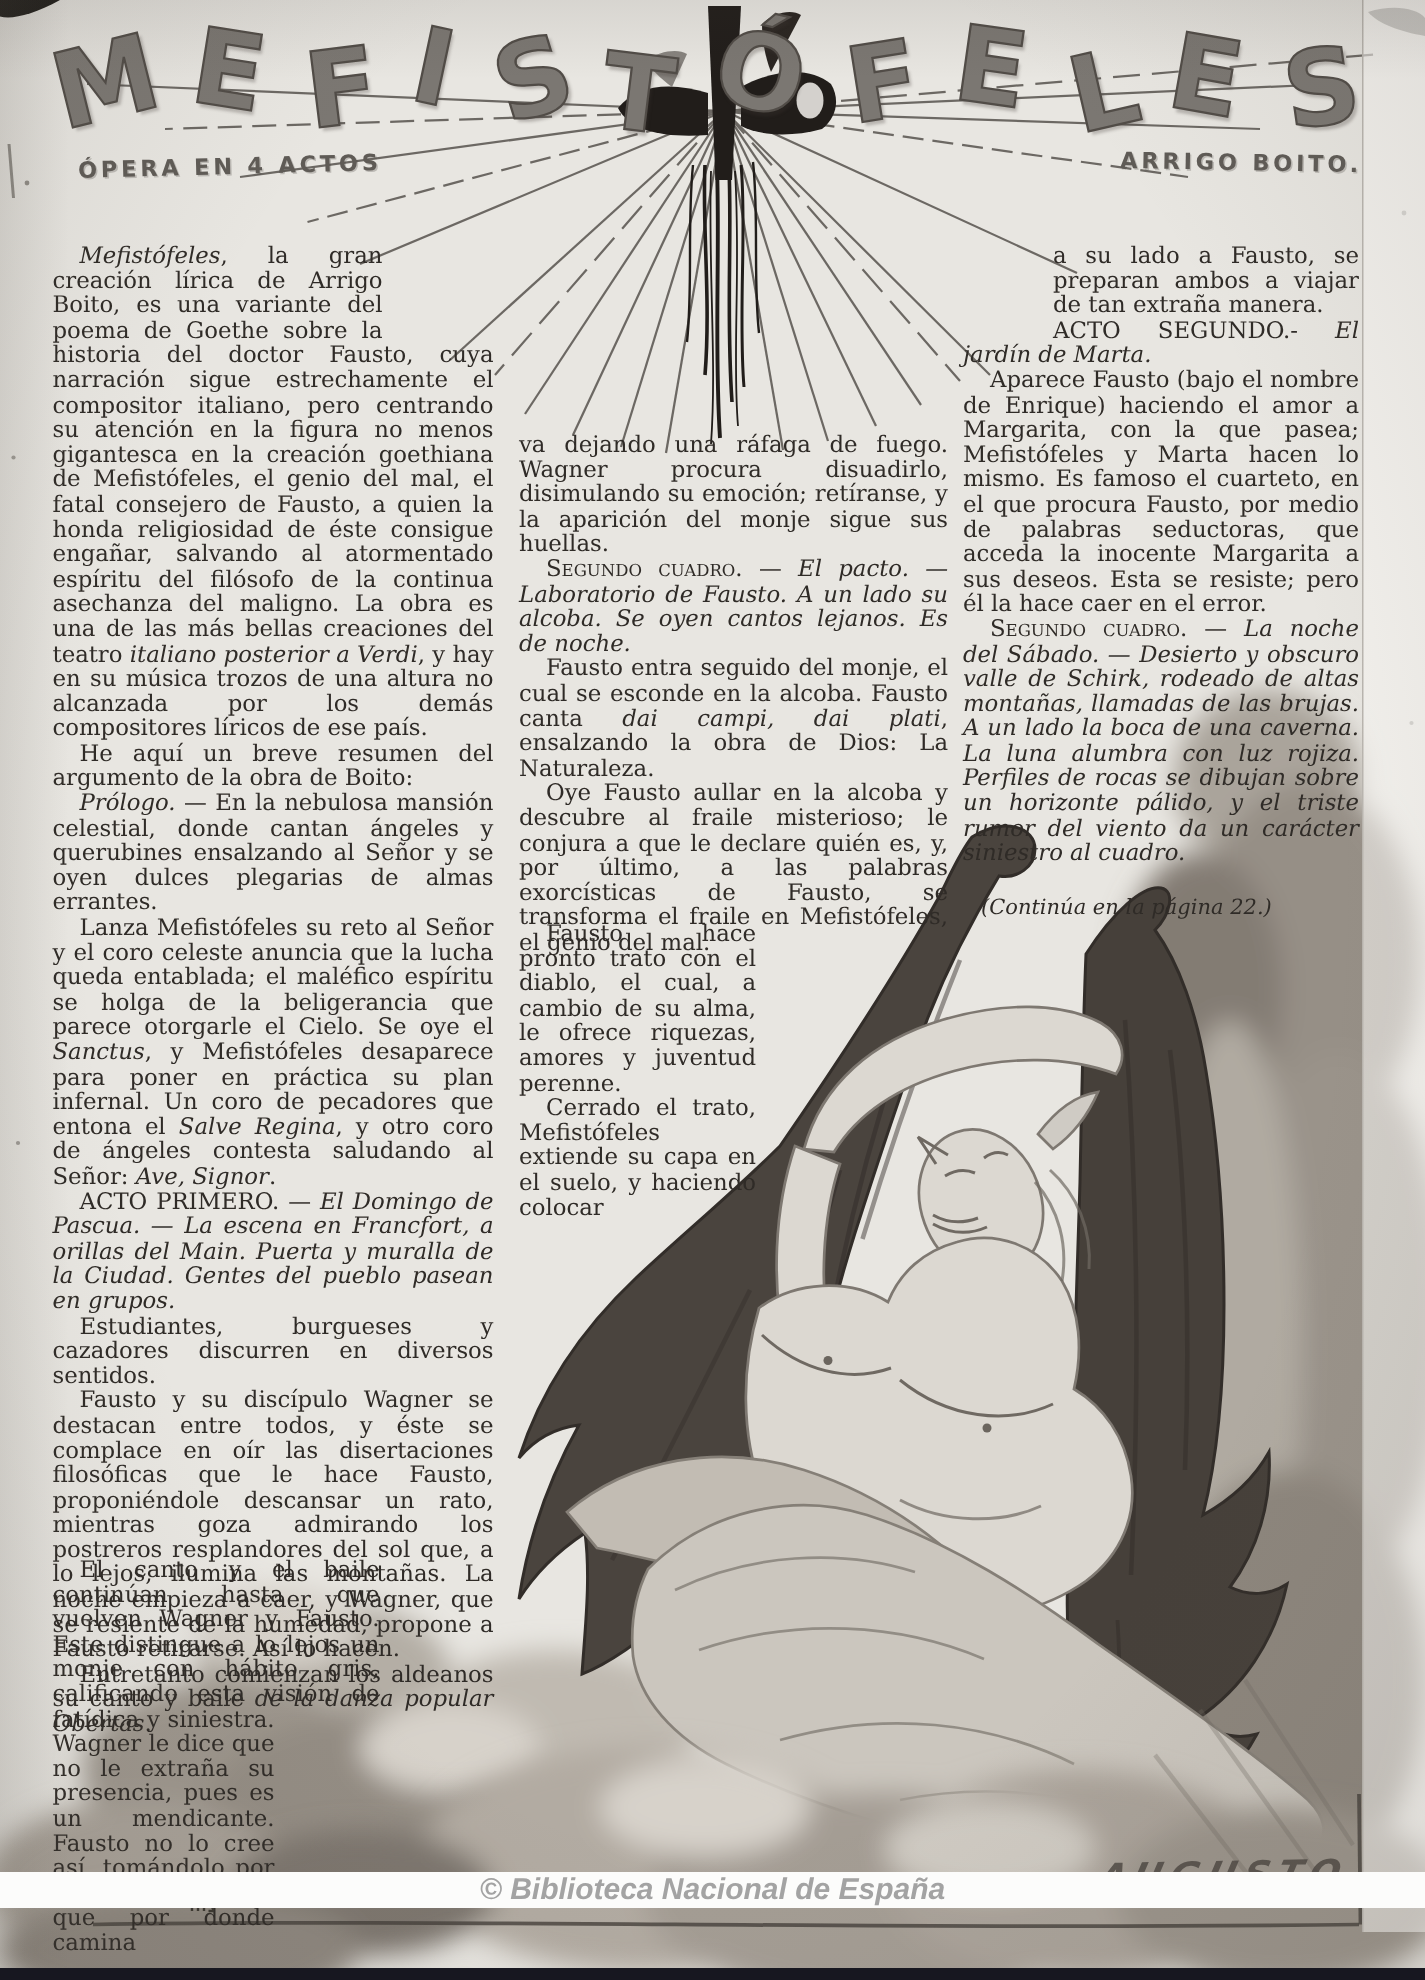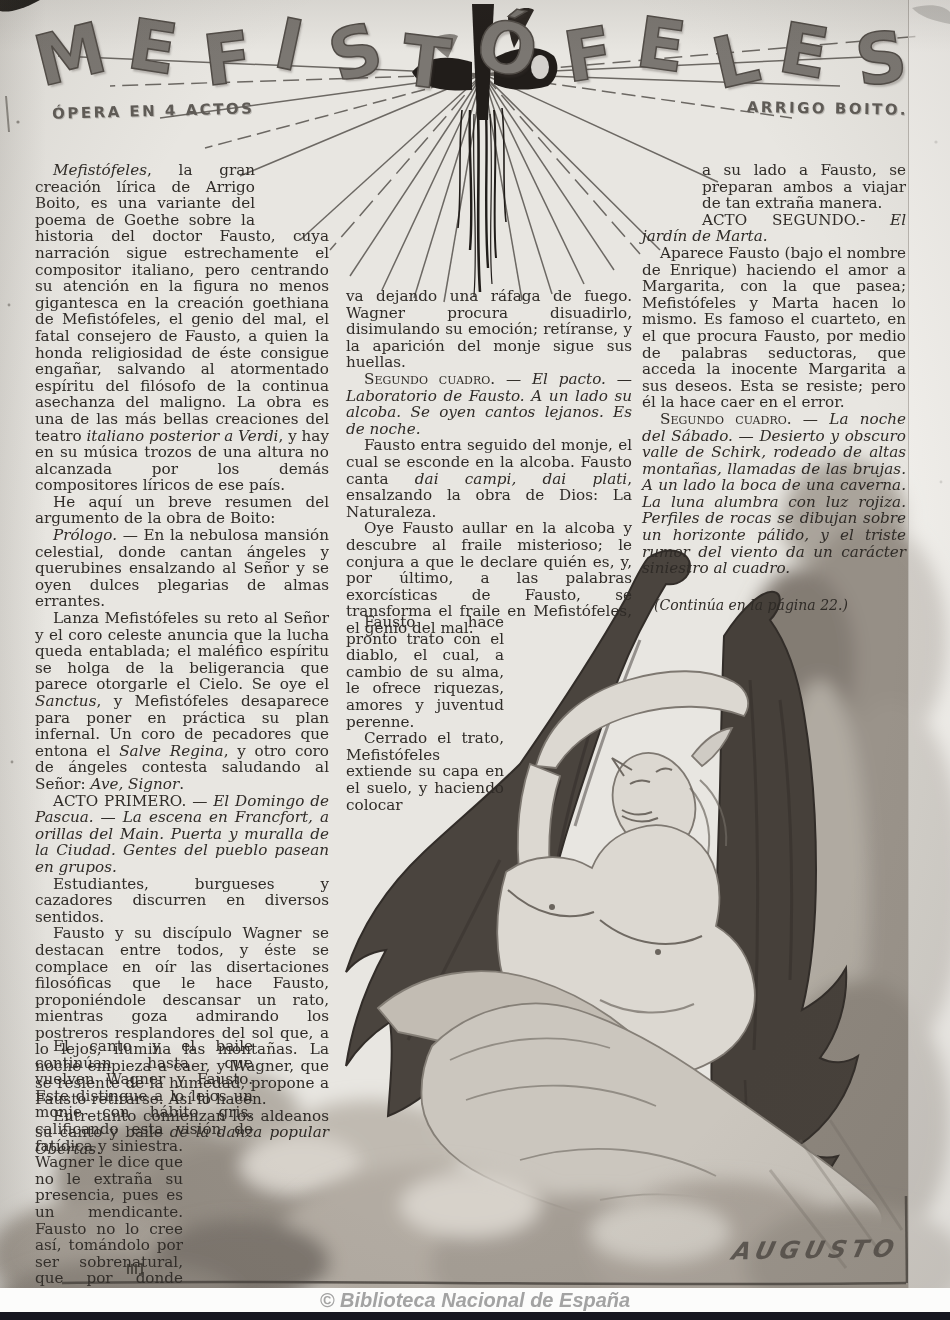--- a/index.html
+++ b/index.html
@@ -43,21 +43,21 @@
   .f1{float:right;clear:right;width:76px;height:100px;margin-top:16px;}
   .f2{float:right;clear:right;width:146px;height:200px;}
   .fm{float:right;width:128px;height:170px;margin-top:33px;}
   .spR{float:left;width:60px;height:50px;}
 
   .signature{position:absolute;left:733px;top:1236px;z-index:2;
         font-family:"DejaVu Sans",sans-serif;font-style:italic;font-weight:bold;font-size:24px;
         letter-spacing:5px;color:#4a4540;transform:skewX(-14deg) rotate(-1deg);opacity:.8;}
   .pmark{position:absolute;left:126px;top:1262px;z-index:2;}
 
-  .wm-strip{position:absolute;left:0;top:1288px;width:950px;height:24px;background:#fcfcfb;
+  .wm-strip{position:absolute;left:0;top:1248px;width:950px;height:24px;background:#fcfcfb;
         z-index:5;display:flex;align-items:center;justify-content:center;}
   .wm{font-family:"Liberation Sans",sans-serif;font-weight:bold;font-style:italic;
         font-size:20px;color:#a3a3a3;}
   .bottom-bar{position:absolute;left:0;top:1312px;width:950px;height:8px;background:#171720;z-index:5;}
 </style>
 </head>
 <body>
 
 <div class="page">
 

